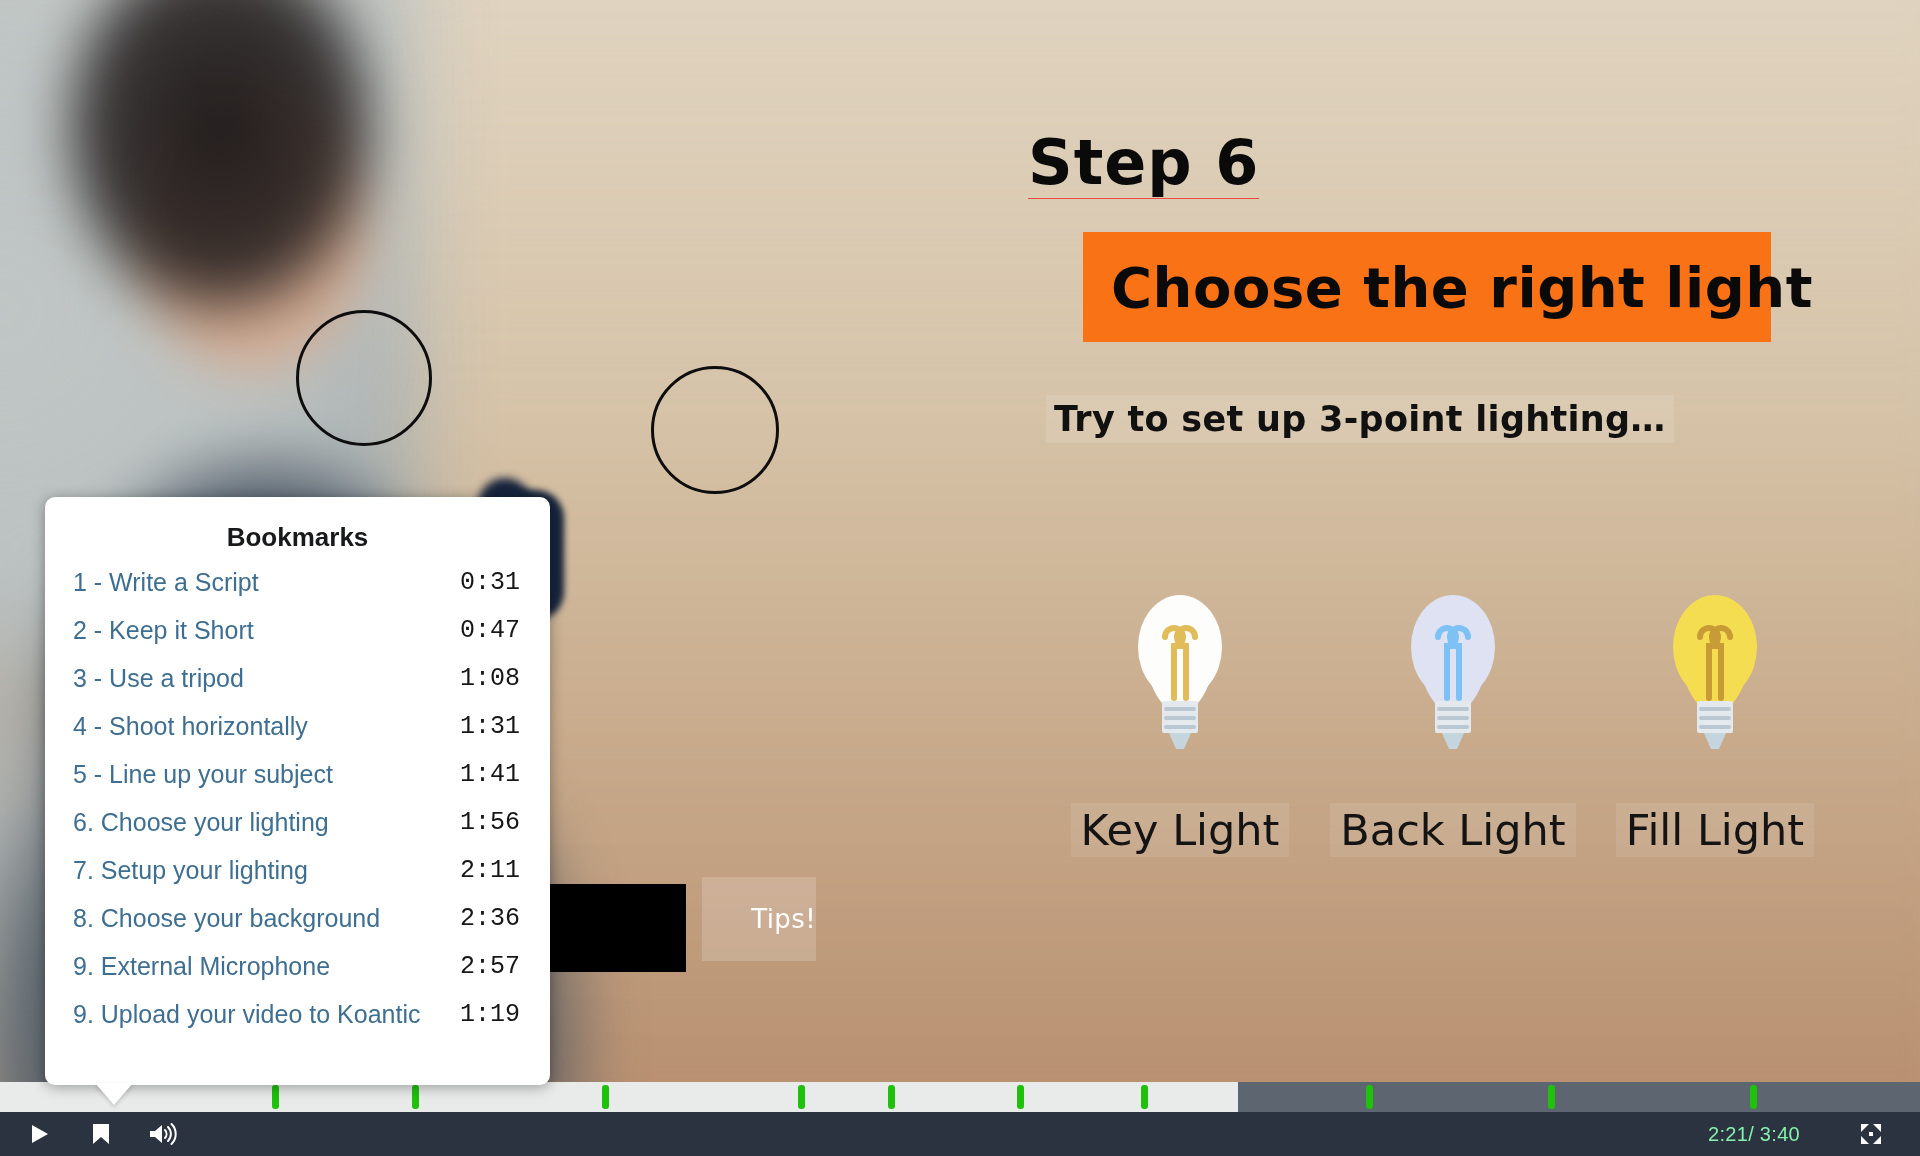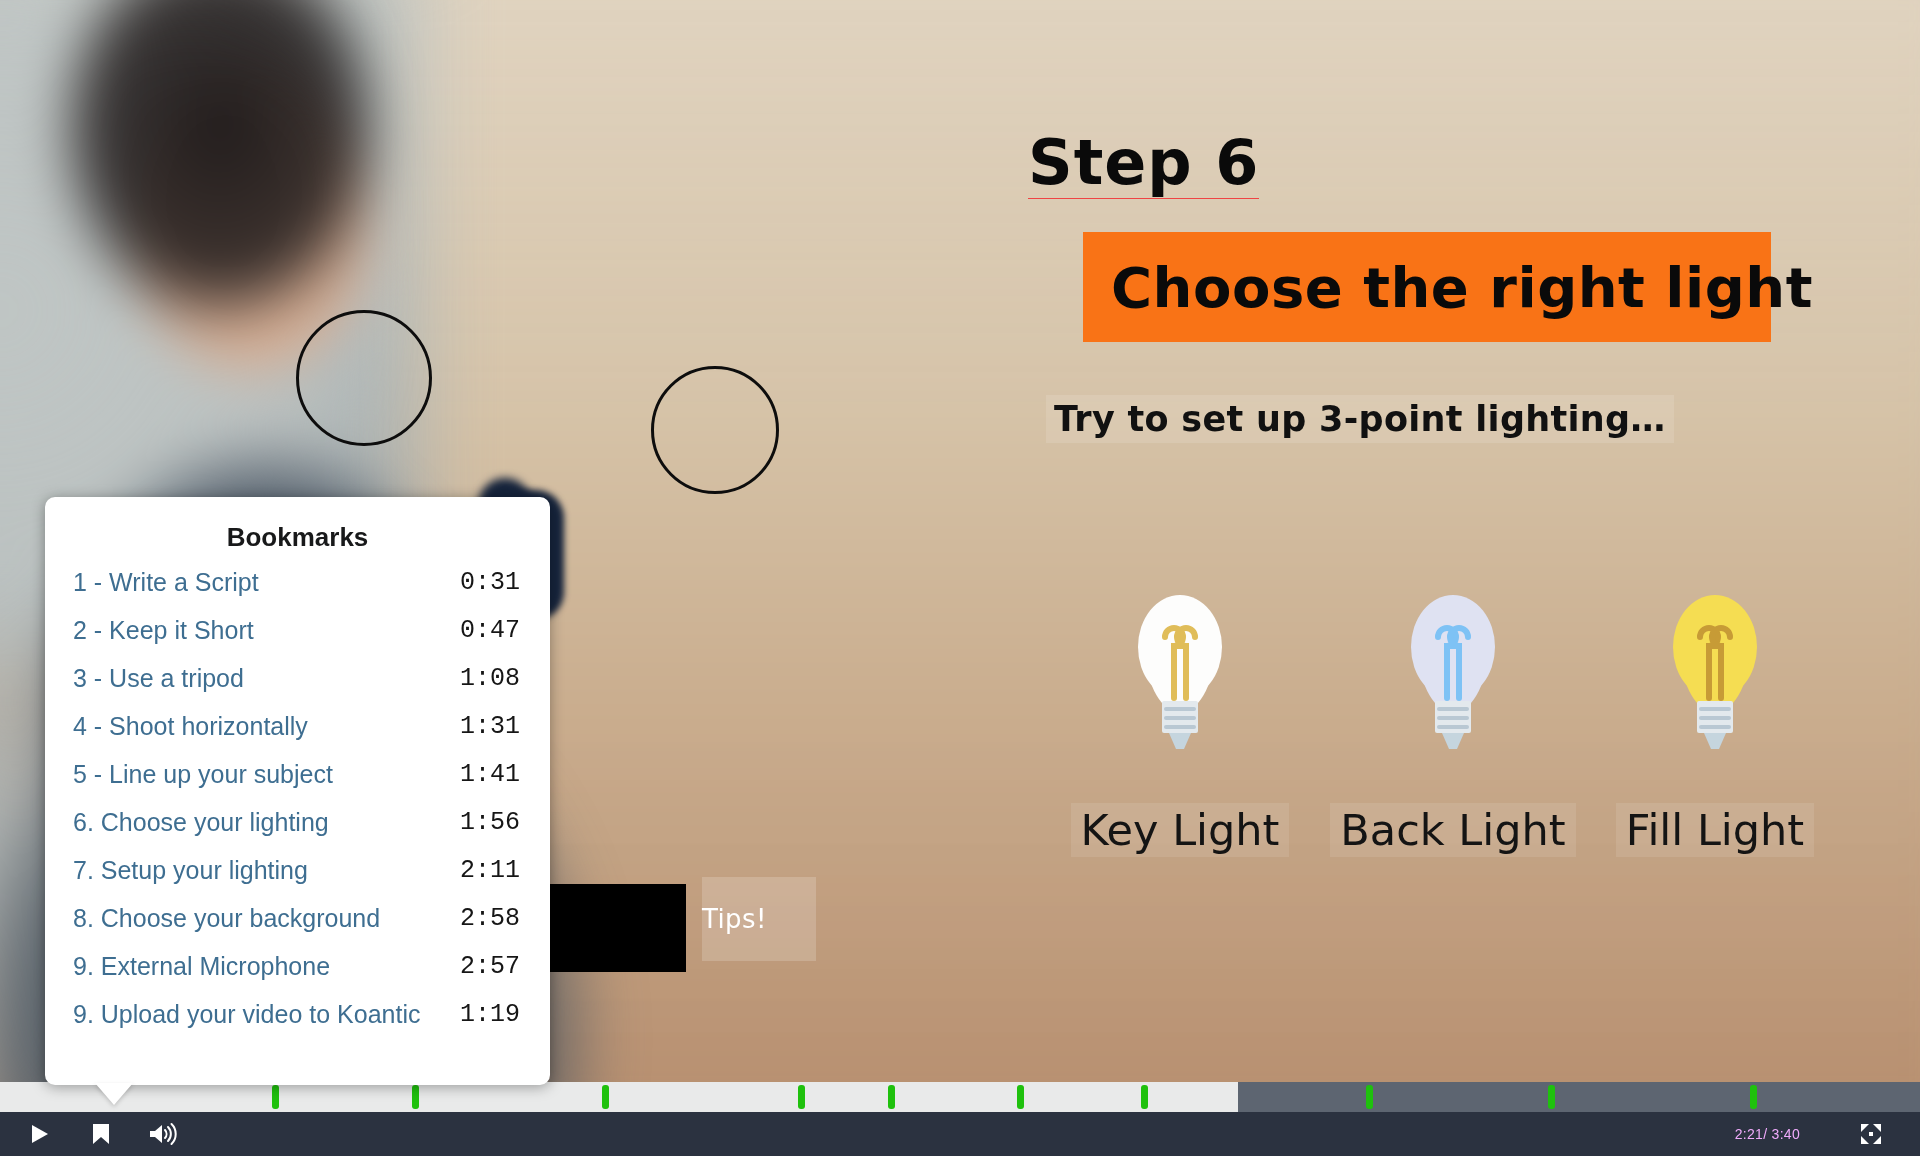--- a/index.html
+++ b/index.html
@@ -95,21 +95,21 @@
     position:absolute; left:545px; top:884px;
     width:141px; height:88px;
     background:#000;
   }
 
   
   .tips-btn {
     position:absolute; left:702px; top:877px;
     width:114px; height:84px;
     background:rgba(255,255,255,.18);
-    display:flex; align-items:center; justify-content:flex-start;
+    display:flex; align-items:center; justify-content:flex-end;
     color:#fff; font-size:26px;
     font-family:"DejaVu Sans", sans-serif;
     letter-spacing:.4px;
     cursor:pointer;
   }
 
   
   .slide-title {
     position:absolute; left:1028px; top:131px;
     font-family:"DejaVu Sans", sans-serif;
@@ -239,21 +239,21 @@
   }
   .ctrl-left { display:flex; align-items:center; gap:0; }
   .ctrl-btn {
     width:62px; height:44px;
     display:flex; align-items:center; justify-content:center;
     cursor:pointer;
   }
   .ctrl-btn.first { margin-left:8px; }
   .ctrl-spacer { flex:1; }
   .time-display {
-    color:#f0abfc; font-size:14px;
+    color:#86efac; font-size:20px;
     font-family:"Liberation Sans", sans-serif;
     margin-right:40px;
     letter-spacing:.3px;
   }
   .ctrl-btn.fs { margin-right:18px; }
   svg { display:block; }
 </style>
 </head>
 <body>
 
@@ -364,21 +364,21 @@
         <div class="bookmark-row">
           <span class="bm-label">6. Choose your lighting</span>
           <span class="bm-time">1:56</span>
         </div>
         <div class="bookmark-row">
           <span class="bm-label">7. Setup your lighting</span>
           <span class="bm-time">2:11</span>
         </div>
         <div class="bookmark-row">
           <span class="bm-label">8. Choose your background</span>
-          <span class="bm-time">2:58</span>
+          <span class="bm-time">2:36</span>
         </div>
         <div class="bookmark-row">
           <span class="bm-label">9. External Microphone</span>
           <span class="bm-time">2:57</span>
         </div>
         <div class="bookmark-row">
           <span class="bm-label">9. Upload your video to Koantic</span>
           <span class="bm-time">1:19</span>
         </div>
       </div>

